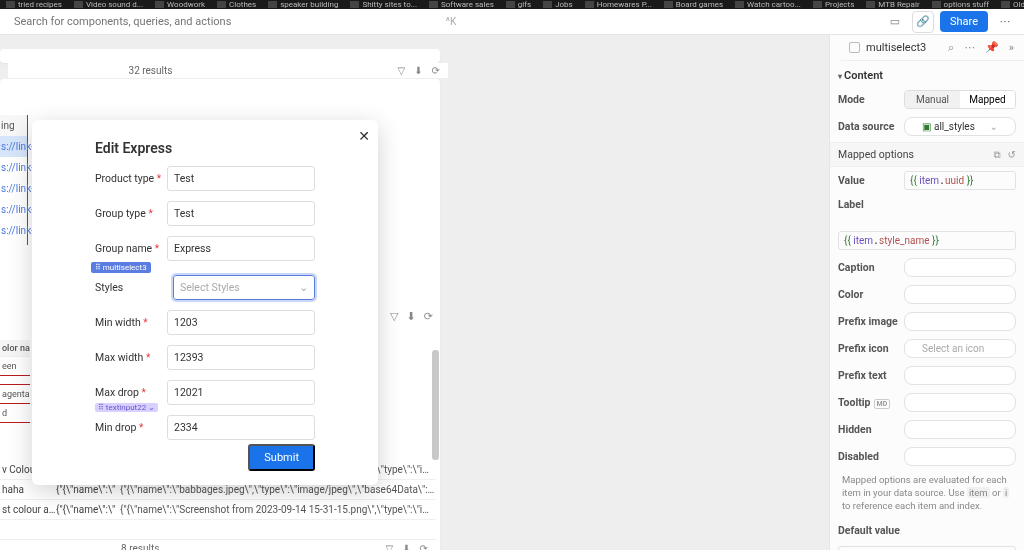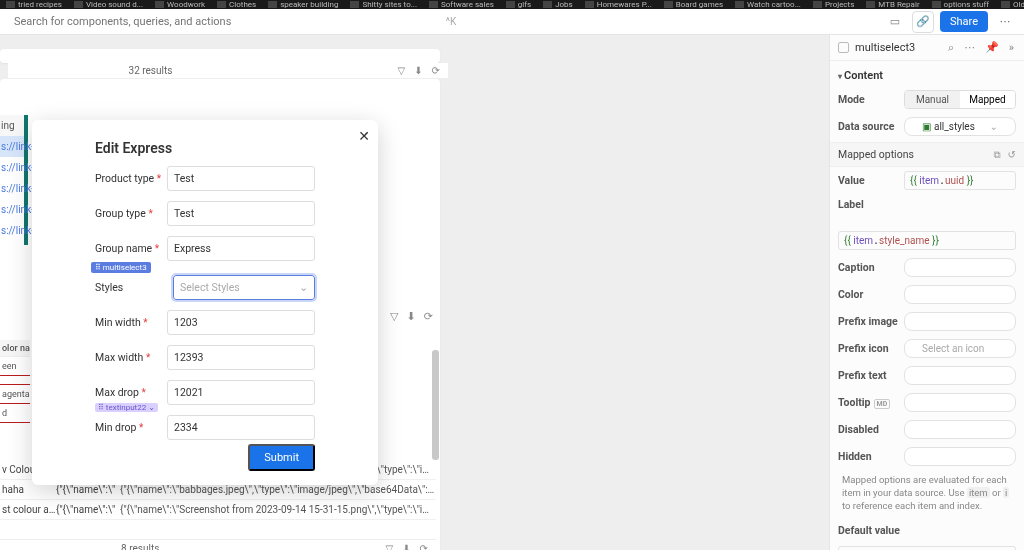--- a/index.html
+++ b/index.html
@@ -25,21 +25,21 @@
 .right-pane { width: 195px; background: #fcfcfc; border-left: 1px solid #e5e5e5; overflow-y: auto; }
 
 
 .panel-bg { position: absolute; background: #fff; border-radius: 4px; box-shadow: 0 1px 2px rgba(0,0,0,0.05); }
 
 
 .results-header { position: absolute; top: 28px; left: 8px; width: 440px; height: 16px; background: #fff; display: flex; align-items: center; padding: 0 8px; font-size: 10px; color: #666; border-bottom: 1px solid #eee; }
 .header-icons { margin-left: auto; display: flex; gap: 9px; color: #888; }
 
 
-.left-strip { position: absolute; top: 80px; left: 0; width: 28px; background: #fff; border-right: 4px solid #0f766e; }
+.left-strip { position: absolute; top: 80px; left: 0; width: 28px; background: #fff; border-right: 1px solid #0f766e; }
 .left-strip .row { height: 21px; display: flex; align-items: center; padding-left: 1px; color: #4a7ae2; font-size: 10px; }
 .left-strip .row.sel { background: #d7e5fa; }
 
 
 .lower-table { position: absolute; top: 425px; left: 0; width: 436px; background: #fff; font-size: 10px; color: #444; }
 .lower-table .trow { display: flex; height: 20px; align-items: center; border-bottom: 1px solid #f0f0f0; }
 .lower-table .c1 { width: 56px; white-space: nowrap; overflow: hidden; text-overflow: ellipsis; padding-left: 2px; }
 .lower-table .c2 { width: 64px; white-space: nowrap; overflow: hidden; text-overflow: ellipsis; }
 .lower-table .c3 { flex: 1; white-space: nowrap; overflow: hidden; text-overflow: ellipsis; color: #555; }
 .lower-results { position: absolute; top: 504px; left: 0; width: 436px; height: 18px; background: #fff; display: flex; align-items: center; padding: 0 8px; font-size: 10px; color: #666; border-top: 1px solid #eee; }
@@ -57,21 +57,21 @@
 .req { color: #e03e3e; font-size: 10px; }
 .form-input { flex: 1; border: 1px solid #ddd; border-radius: 3px; padding: 5px 6px; font-size: 10.5px; background: #fff; color: #333; }
 .form-input::placeholder { color: #aaa; }
 .styles-row { position: relative; }
 .styles-tag { position: absolute; top: -13px; left: -4px; background: #5b7de1; color: #fff; font-size: 8px; padding: 1px 4px; border-radius: 2px; }
 .styles-select { flex: 1; border: 1px solid #5b7de1; border-radius: 3px; padding: 5px 6px; font-size: 10.5px; color: #aaa; display: flex; justify-content: space-between; align-items: center; background: #fff; outline: 2px solid #c9d6f5; }
 .mini-tag { position: absolute; background: #d9d0ff; color: #6a56c9; font-size: 8px; padding: 0 3px; border-radius: 2px; }
 .submit-btn { background: #1a73e8; color: #fff; border-radius: 3px; padding: 5px 14px; font-size: 11px; margin-left: auto; display: block; margin-top: 4px; }
 
 
-.rp-header { display: flex; align-items: center; padding: 6px 8px; gap: 6px; border-bottom: 1px solid #eee; }
+.rp-header { display: flex; align-items: center; padding: 6px 8px; gap: 6px; border-bottom: 1px solid #eee; margin-left: 11px; }
 .rp-header .chk { width: 11px; height: 11px; border: 1px solid #bbb; border-radius: 2px; }
 .rp-header .name { font-size: 11px; color: #333; flex: 1; }
 .rp-header .icn { color: #888; font-size: 11px; padding: 0 2px; }
 .rp-section-title { font-size: 11px; font-weight: 600; padding: 8px 8px 4px 8px; color: #333; }
 .rp-section-title::before { content: "▾ "; font-size: 8px; color: #666; }
 .rp-row { display: flex; align-items: center; padding: 4px 8px; }
 .rp-label { width: 66px; font-size: 10.5px; color: #555; font-weight: bold; }
 .rp-val { flex: 1; }
 .seg { display: flex; border: 1px solid #ddd; border-radius: 4px; overflow: hidden; }
 .seg > div { flex: 1; text-align: center; font-size: 10px; padding: 3px 0; background: #fff; color: #555; }
@@ -329,27 +329,27 @@
           <div class="mini-input">&nbsp;</div>
         </div>
       </div>
     <div class="rp-row">
         <div class="rp-label"><span>Tooltip</span><span class="tiny-badge">MD</span></div>
         <div class="rp-val">
           <div class="mini-input">&nbsp;</div>
         </div>
       </div>
     <div class="rp-row">
+        <div class="rp-label">Hidden</div>
+        <div class="rp-val">
+          <div class="mini-input">&nbsp;</div>
+        </div>
+      </div>
+    <div class="rp-row">
         <div class="rp-label">Disabled</div>
-        <div class="rp-val">
-          <div class="mini-input">&nbsp;</div>
-        </div>
-      </div>
-    <div class="rp-row">
-        <div class="rp-label">Hidden</div>
         <div class="rp-val">
           <div class="mini-input">&nbsp;</div>
         </div>
       </div>
     <div class="helper">Mapped options are evaluated for each item in your data source. Use <code>item</code> or <code>i</code> to reference each item and index.</div>
 
     <div class="rp-row" style="flex-direction:column;align-items:stretch">
       <div class="rp-label" style="width:auto;margin-bottom:3px">Default value</div>
     </div>
     <div class="textarea">["fc1686d0-a6a7-407e-92e1-12f579de283"]</div>

